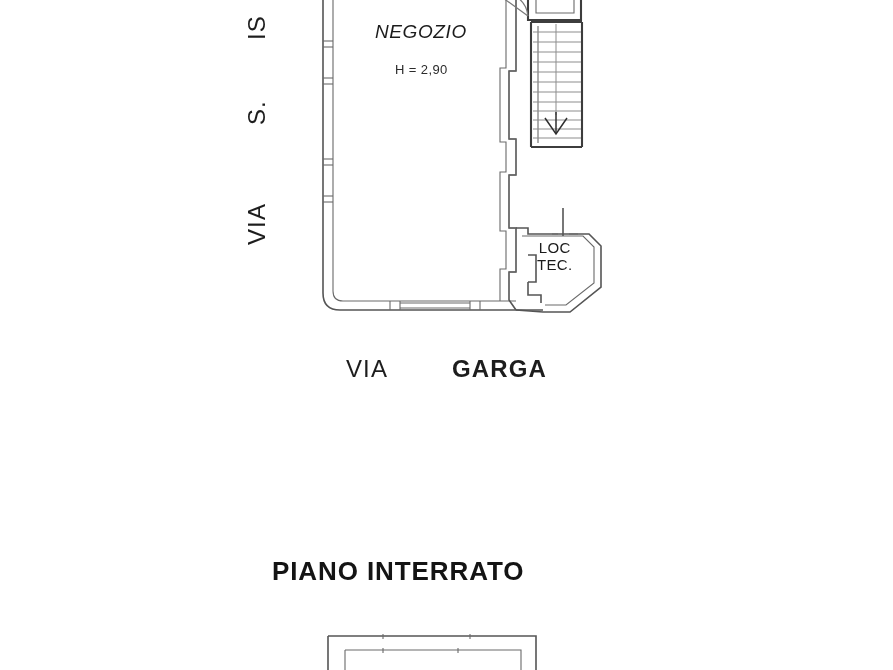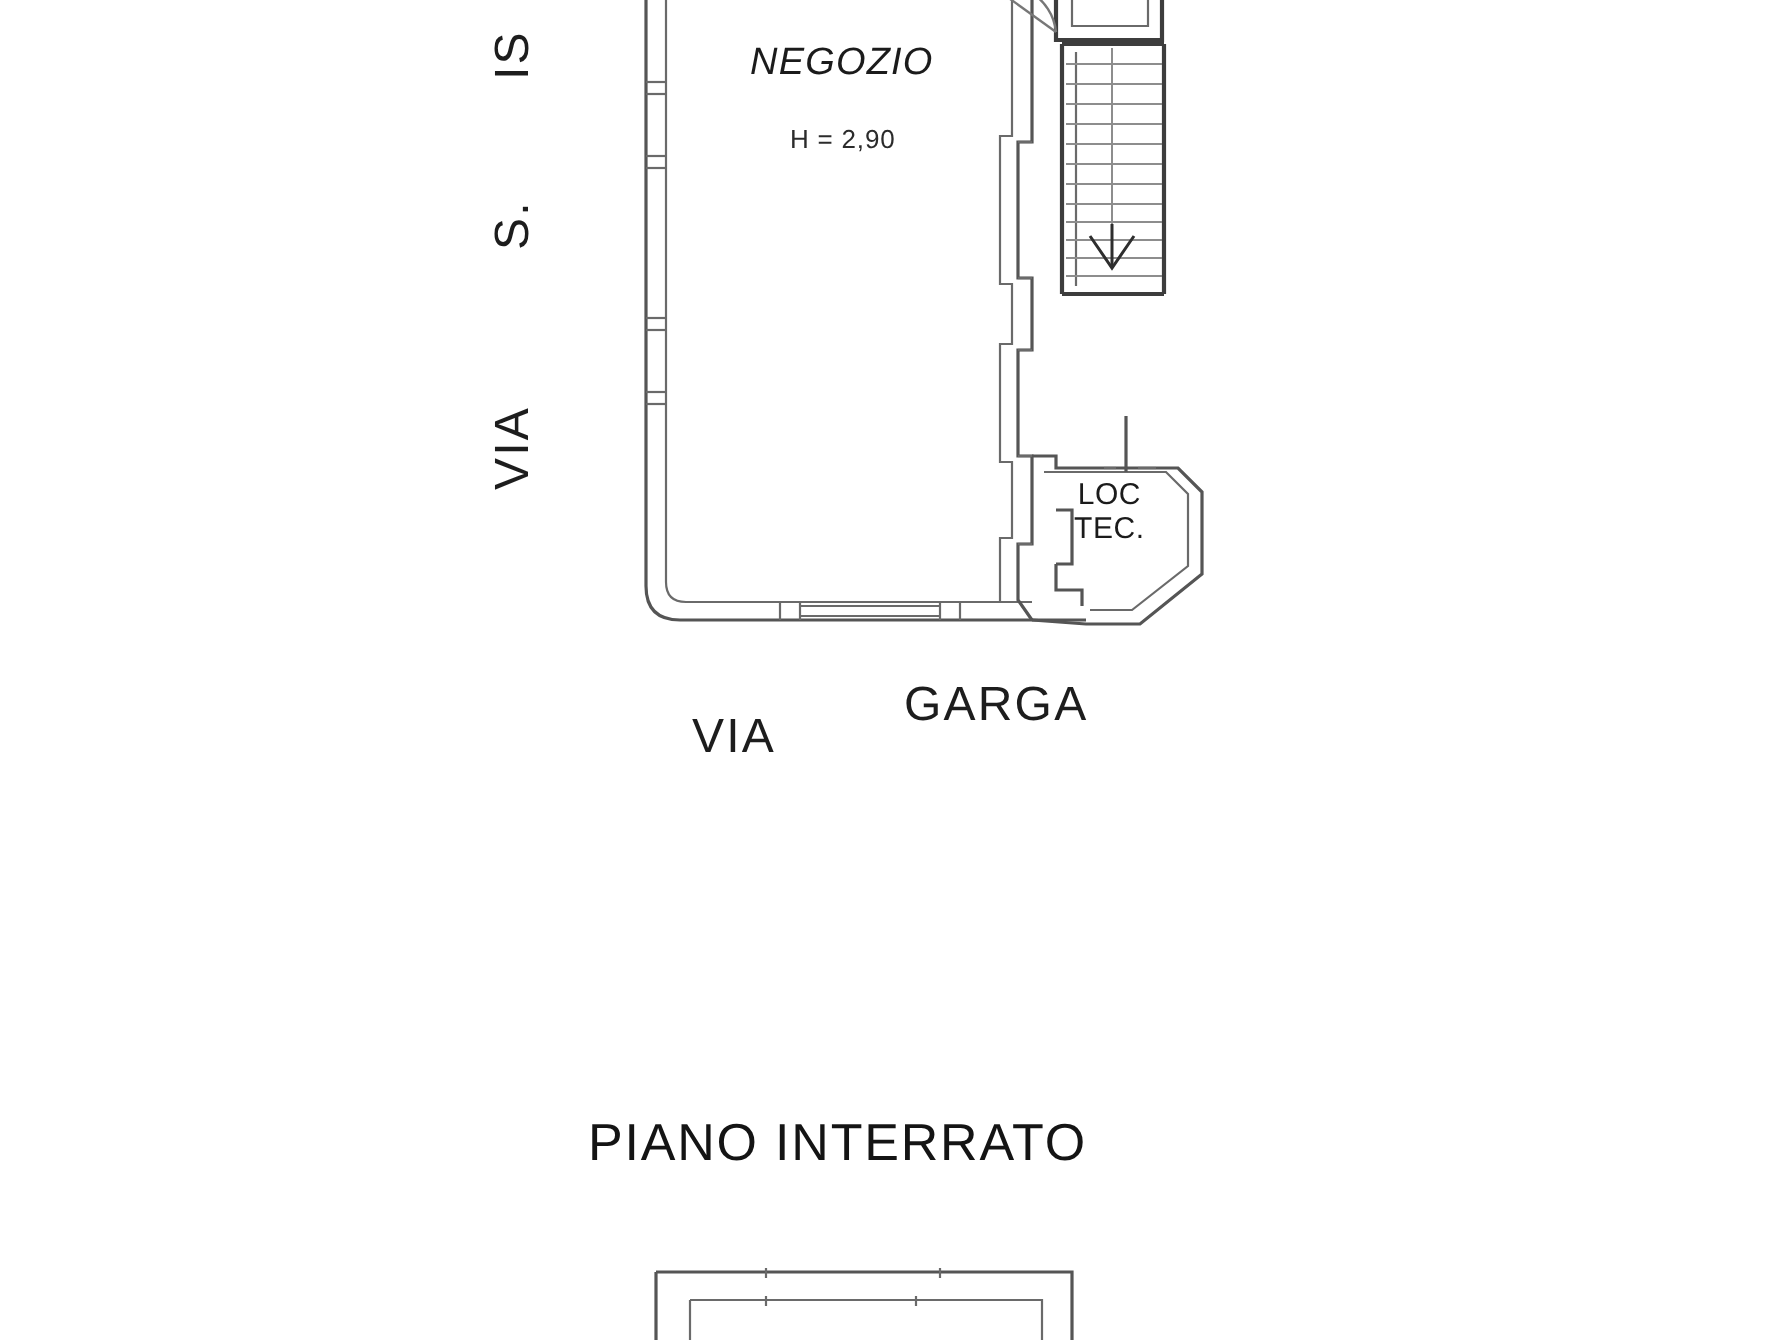--- a/index.html
+++ b/index.html
@@ -259,17 +259,17 @@
   </div>
 
   <div class="lbl lbl-street rot90" style="left:245px; top:40px;">IS</div>
 
   <div class="lbl lbl-street rot90" style="left:245px; top:125px;">S.</div>
 
   <div class="lbl lbl-street rot90" style="left:245px; top:245px;">VIA</div>
 
   <div class="lbl lbl-street" style="left:346px; top:357px;">VIA</div>
 
-  <div class="lbl lbl-street" style="left:452px; top:341px;">GARGA</div>
-
-  <div class="lbl lbl-floor" style="left:294px; top:558px;">PIANO INTERRATO</div>
+  <div class="lbl lbl-street" style="left:452px; top:357px;font-weight:bold;">GARGA</div>
+
+  <div class="lbl lbl-floor" style="left:272px; top:558px;font-weight:bold;">PIANO INTERRATO</div>
 
 </div>
 
 </body></html>

